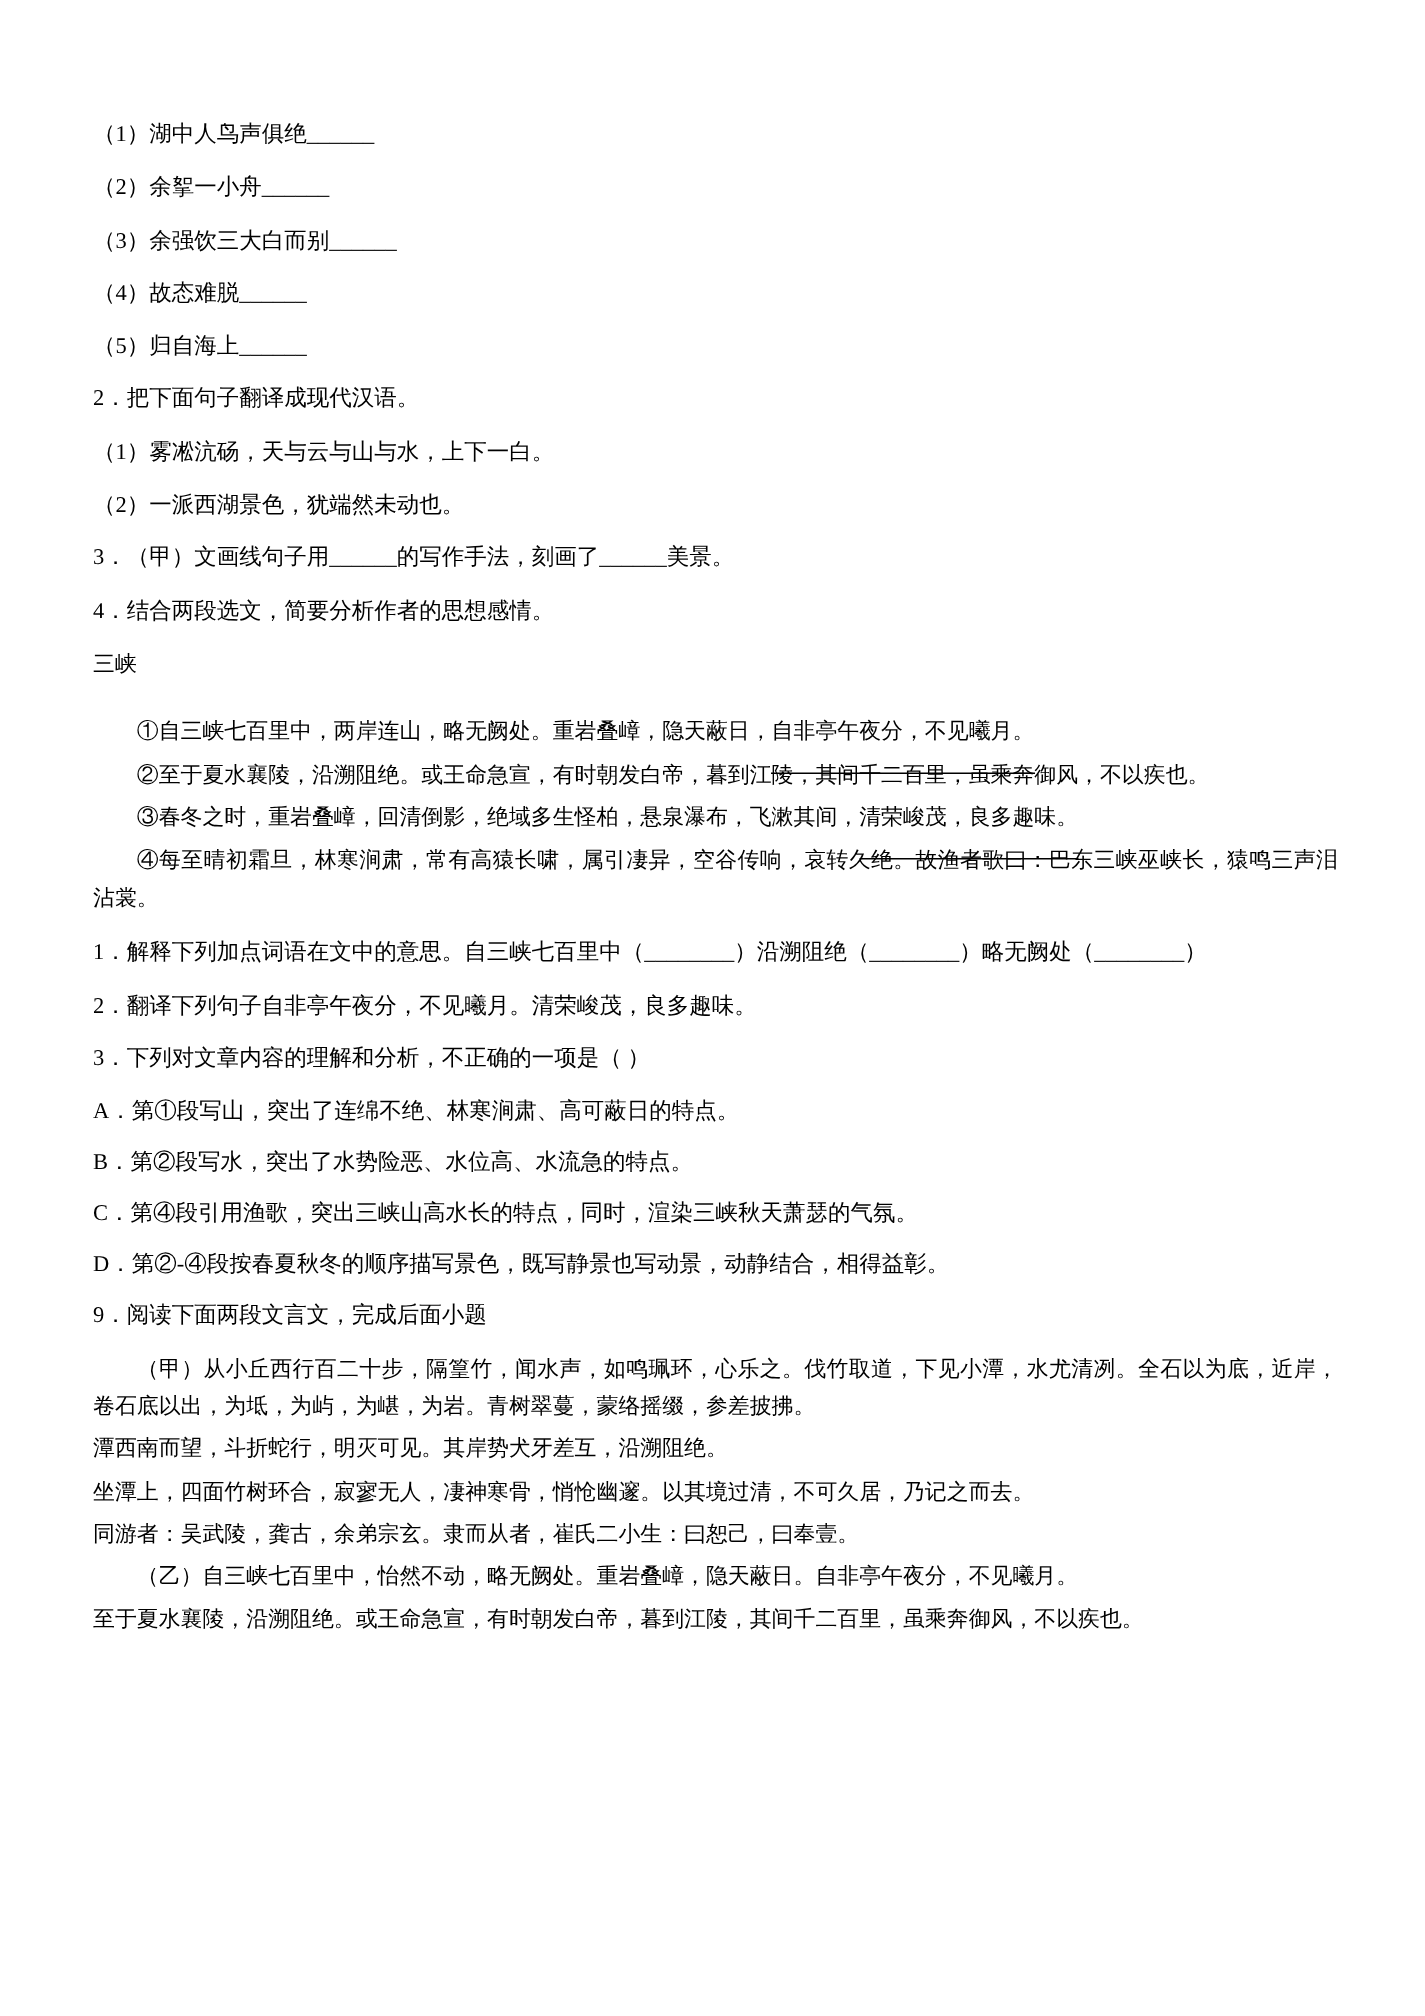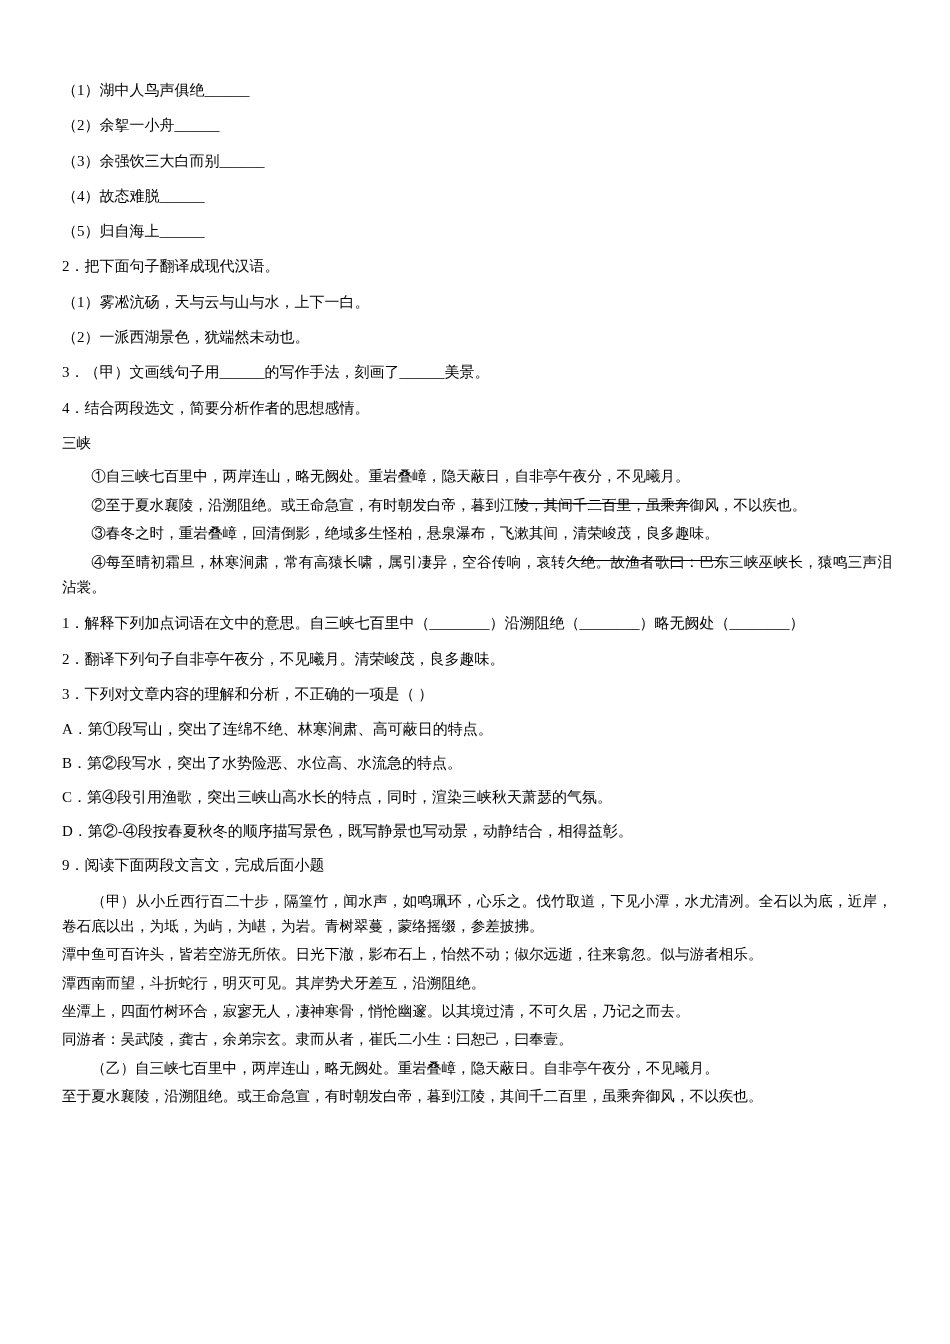--- a/index.html
+++ b/index.html
@@ -64,21 +64,21 @@
     <div class="qline">（5）归自海上______</div>
 
     <div class="qline">2．把下面句子翻译成现代汉语。</div>
     <div class="qline">（1）雾凇沆砀，天与云与山与水，上下一白。</div>
     <div class="qline">（2）一派西湖景色，犹端然未动也。</div>
 
     <div class="qline">3．（甲）文画线句子用______的写作手法，刻画了______美景。</div>
     <div class="qline">4．结合两段选文，简要分析作者的思想感情。</div>
 
 
-    <div class="para" style="margin-bottom:8px;">三峡</div>
+    <div class="para" style="margin-bottom:20px;">三峡</div>
 
     <div class="para ind"><span>①自三峡七百里中，两岸连山，略无阙处。重岩叠嶂，隐天蔽日，</span><span class="underline-text">自非亭午夜分，不见曦月。</span></div>
 
     <div class="para ind">②至于夏水襄陵，沿溯阻绝。或王命急宣，有时朝发白帝，暮到江陵，其间千二百里，虽乘奔御风，不以疾也。</div>
 
     <div class="para ind"><span>③春冬之时，重岩叠嶂，回清倒影，绝域多生怪柏，悬泉瀑布，飞漱其间，</span><span class="underline-text">清荣峻茂，良多趣味。</span></div>
 
     <div class="para ind" style="margin-bottom:11px;">④每至晴初霜旦，林寒涧肃，常有高猿长啸，属引凄异，空谷传响，哀转久绝。故渔者歌曰：巴东三峡巫峡长，猿鸣三声泪沾裳。</div>
 
     <div class="qline">1．解释下列加点词语在文中的意思。自三峡七百里中（________）沿溯阻绝（________）略无阙处（________）</div>
@@ -86,22 +86,21 @@
     <div class="qline">3．下列对文章内容的理解和分析，不正确的一项是（     ）</div>
 
     <div class="opt">A．第①段写山，突出了连绵不绝、林寒涧肃、高可蔽日的特点。</div>
     <div class="opt">B．第②段写水，突出了水势险恶、水位高、水流急的特点。</div>
     <div class="opt">C．第④段引用渔歌，突出三峡山高水长的特点，同时，渲染三峡秋天萧瑟的气氛。</div>
     <div class="opt">D．第②-④段按春夏秋冬的顺序描写景色，既写静景也写动景，动静结合，相得益彰。</div>
 
     <div class="qline">9．阅读下面两段文言文，完成后面小题</div>
 
     <div class="para ind">（甲）从小丘西行百二十步，隔篁竹，闻水声，如鸣珮环，心乐之。伐竹取道，下见小潭，水尤清冽。全石以为底，近岸，卷石底以出，为坻，为屿，为嵁，为岩。青树翠蔓，蒙络摇缀，参差披拂。</div>
-    <div class="para">潭中鱼可百许头，皆若空游无所依。日光下澈，影布石上，怡然不动；俶尔远逝，往来翕忽。似与游者相乐。</div>
     <div class="para">潭西南而望，斗折蛇行，明灭可见。其岸势犬牙差互，沿溯阻绝。</div>
     <div class="para">坐潭上，四面竹树环合，寂寥无人，凄神寒骨，悄怆幽邃。以其境过清，不可久居，乃记之而去。</div>
     <div class="para">同游者：吴武陵，龚古，余弟宗玄。隶而从者，崔氏二小生：曰恕己，曰奉壹。</div>
 
-    <div class="para ind">（乙）自三峡七百里中，两岸连山，略无阙处。重岩叠嶂，隐天蔽日。自非亭午夜分，不见曦月。</div>
+    <div class="para ind">（乙）自三峡七百里中，怡然不动，略无阙处。重岩叠嶂，隐天蔽日。自非亭午夜分，不见曦月。</div>
     <div class="para">至于夏水襄陵，沿溯阻绝。或王命急宣，有时朝发白帝，暮到江陵，其间千二百里，虽乘奔御风，不以疾也。</div>
 
   </div>
 </div>
 
 </body></html>

